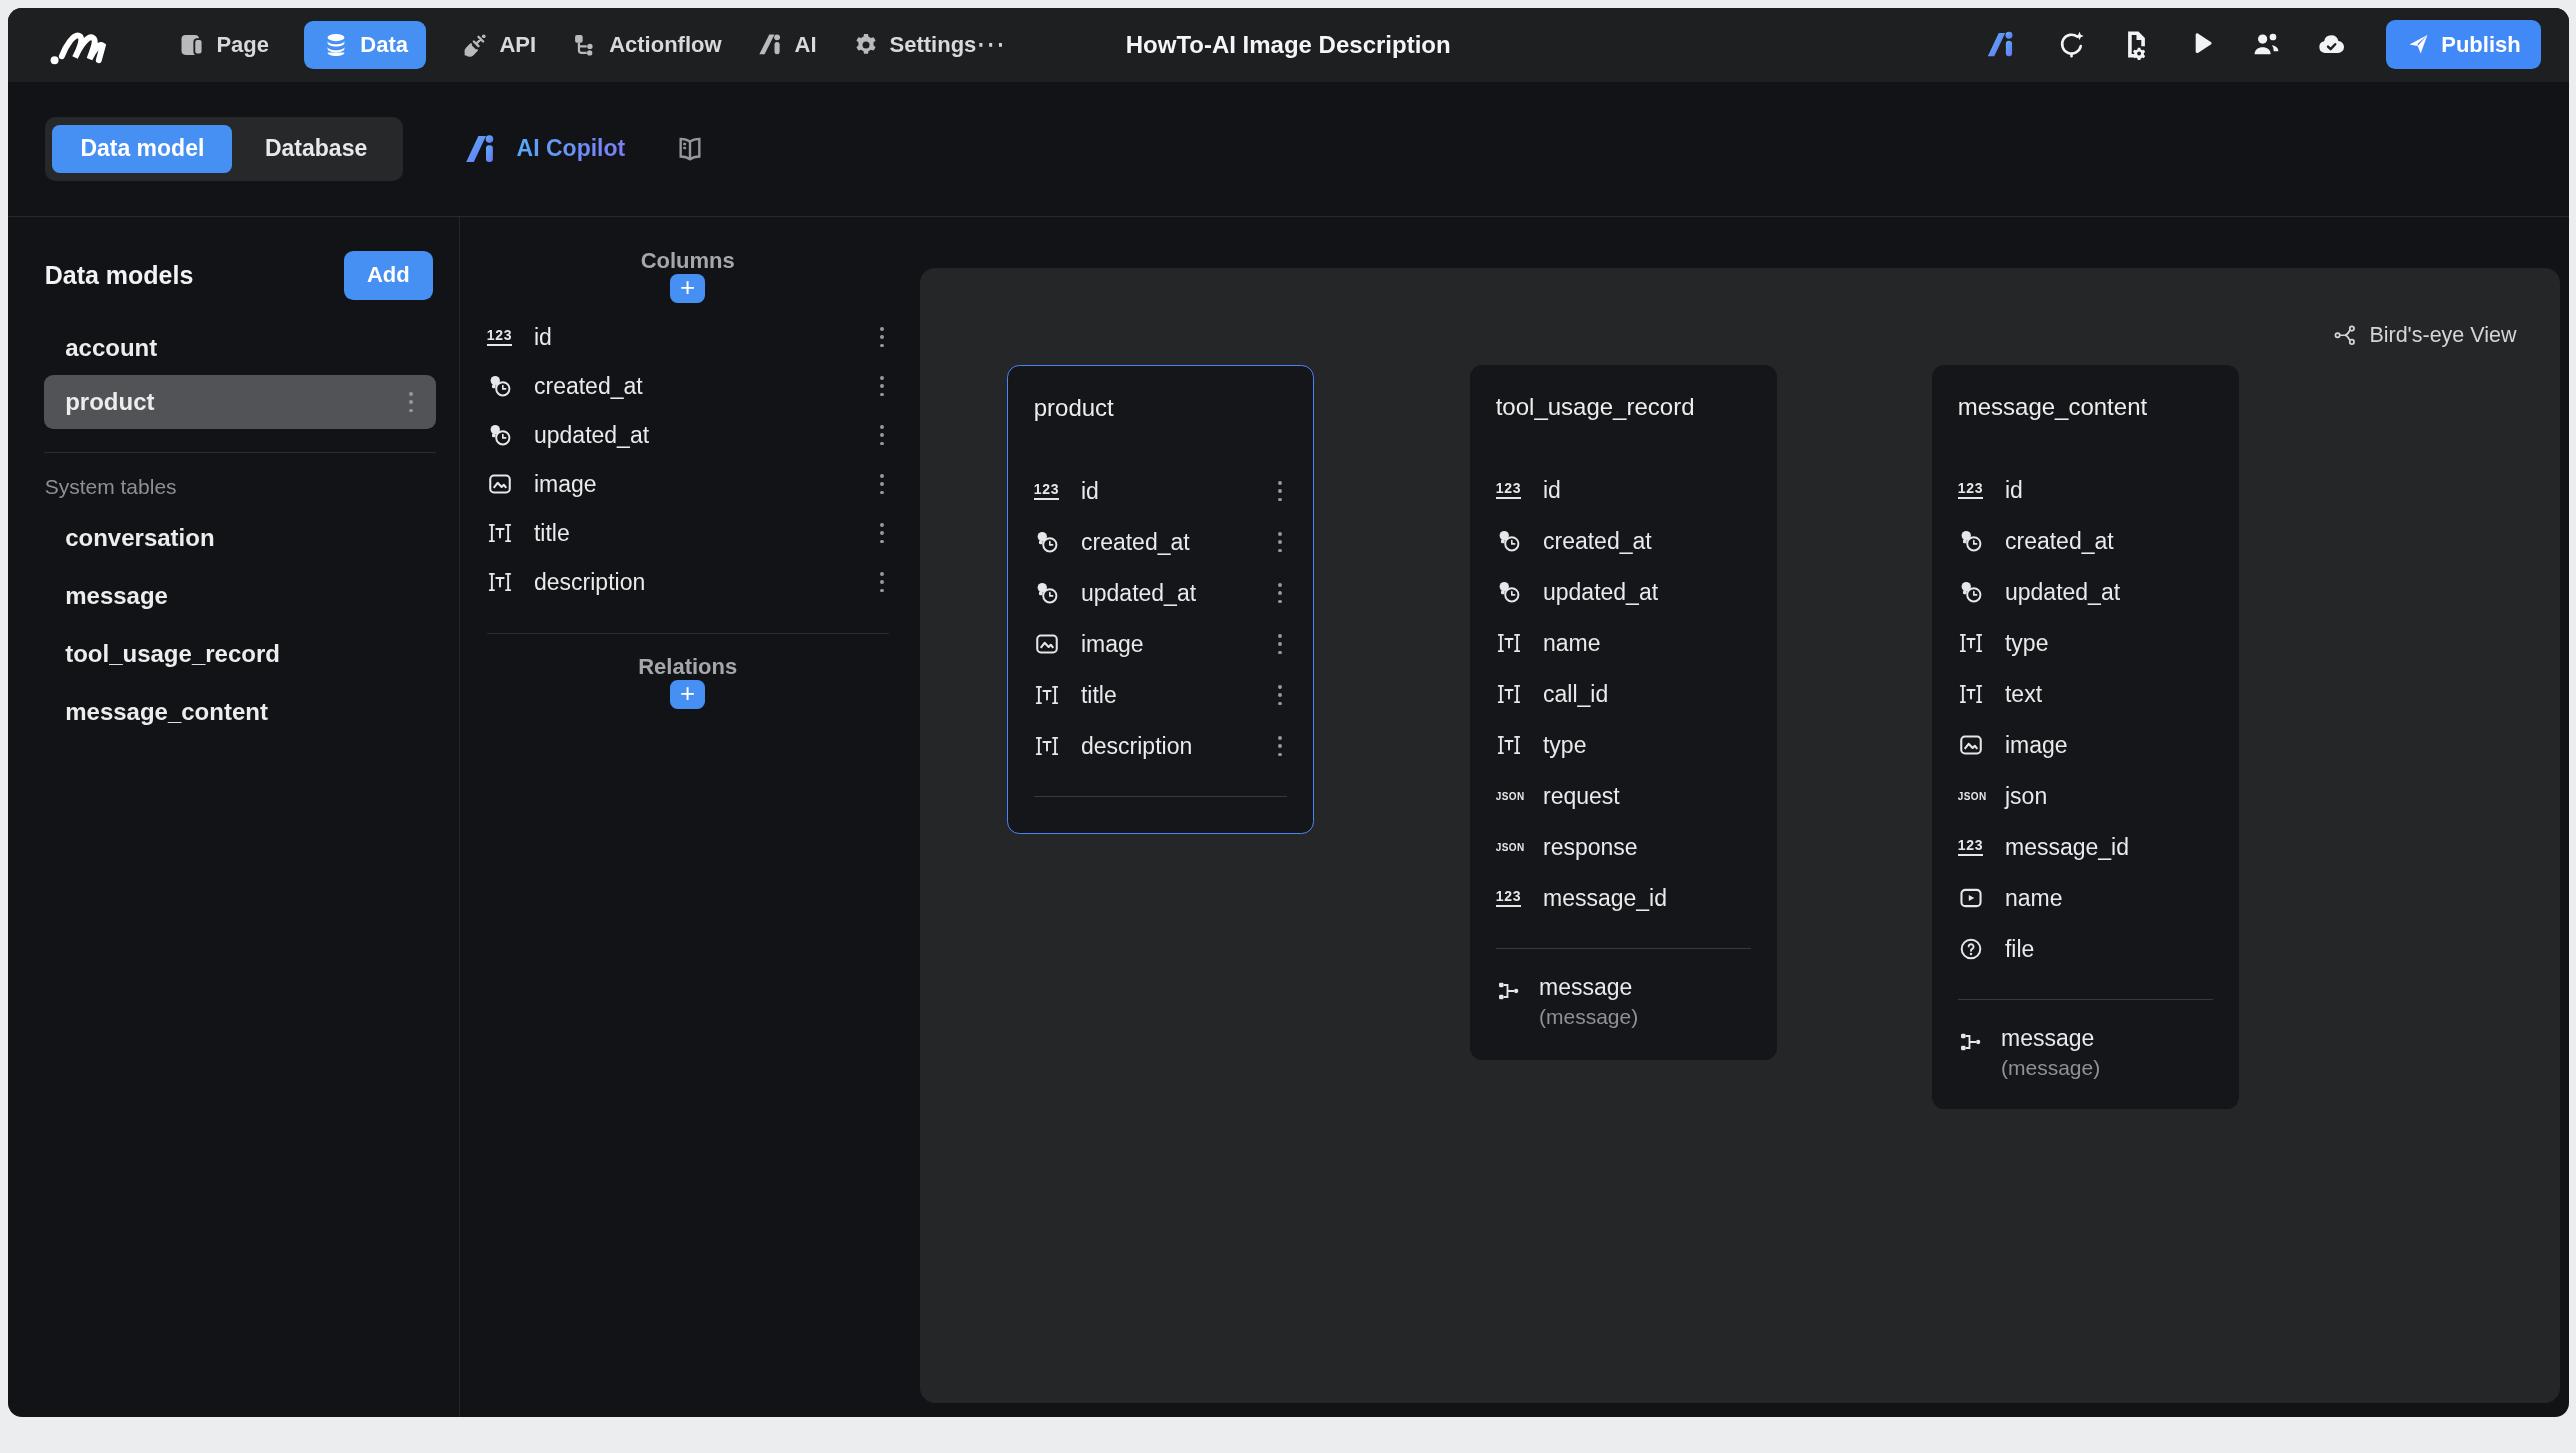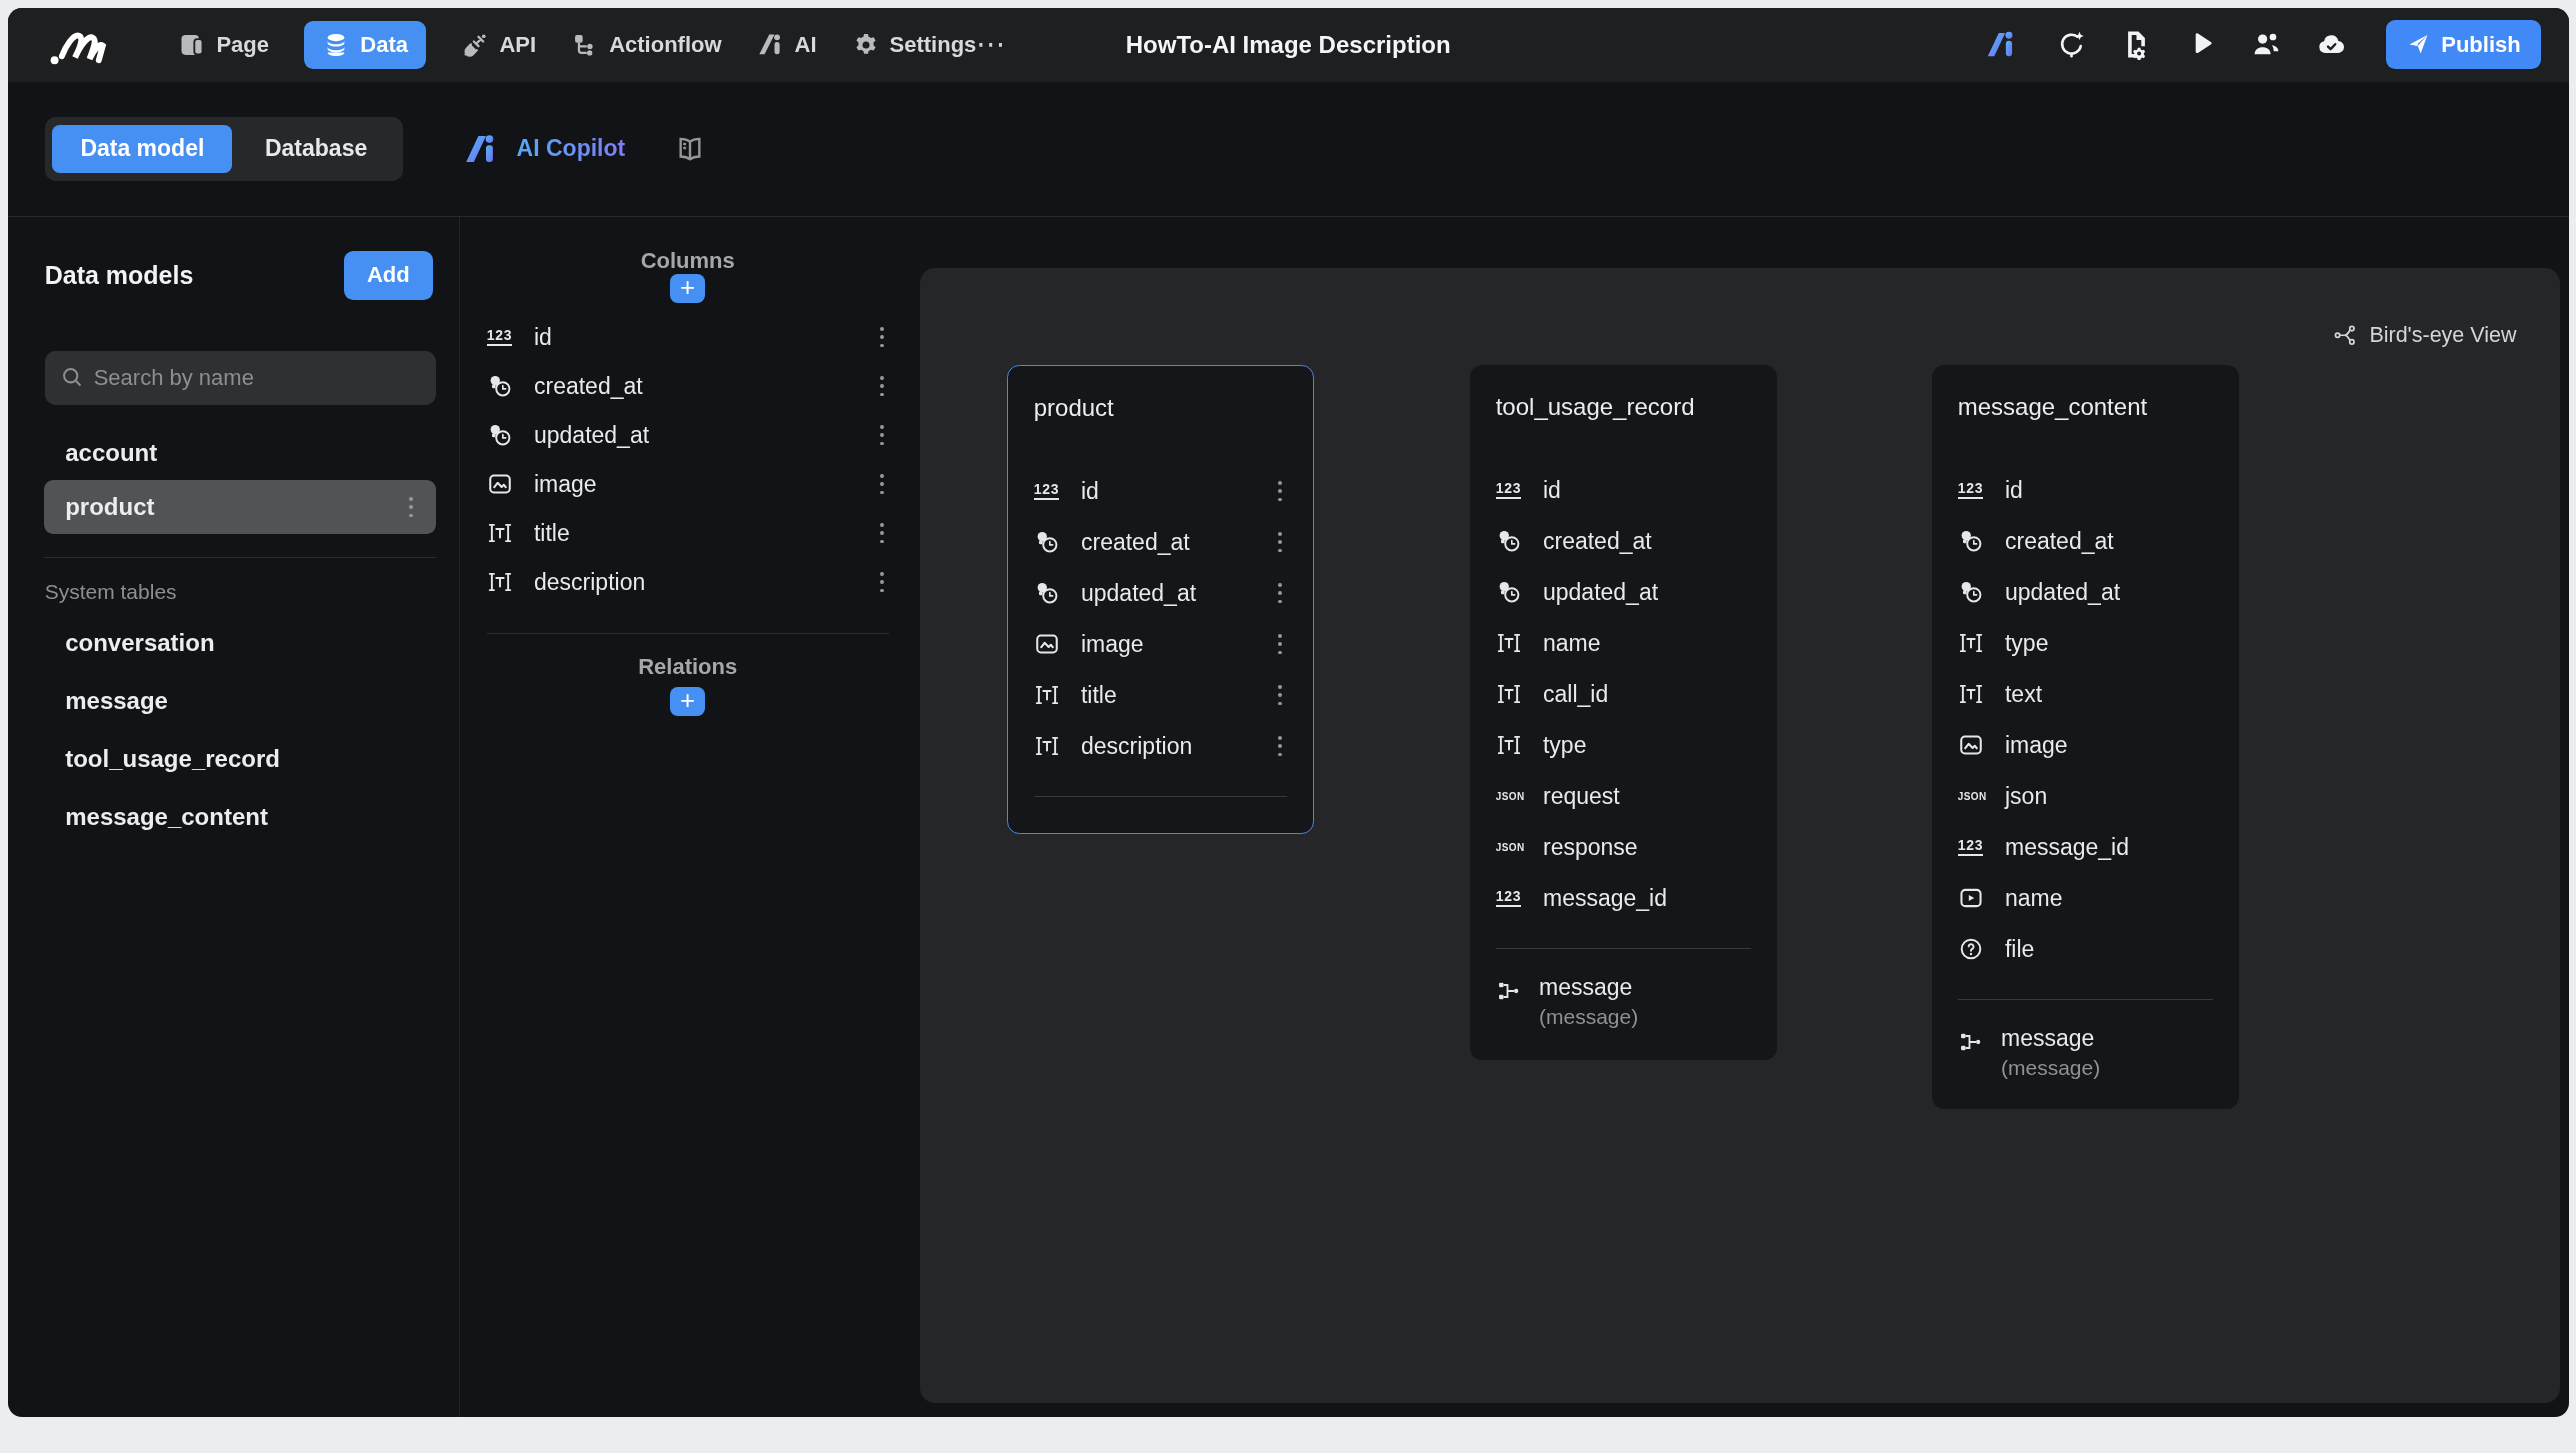--- a/index.html
+++ b/index.html
@@ -84,21 +84,21 @@
   .field-list { margin-top:28px; }
   .frow { height:49px; display:flex; align-items:center; cursor:pointer; }
   .ficon { width:35px; display:flex; justify-content:flex-start; align-items:center;
     color:#e6e7e9; flex:0 0 auto; }
   .ficon svg { width:26px; height:26px; }
   .ic-num { font-size:14px; font-weight:700; color:#e6e7e9; border-bottom:2.3px solid #e6e7e9;
     padding-bottom:2.3px; letter-spacing:0.8px; line-height:1; }
   .ic-json { font-size:10px; font-weight:700; color:#e6e7e9; letter-spacing:0.4px; }
   .flabel { color:#e9eaec; font-size:23px; margin-left:12.3px; flex:1; }
   .panel-divider { border:none; border-top:0.8px solid #2b2c2e; margin-top:26px; }
-  .relhead { margin-top:20px;gap:7px; }
+  .relhead { margin-top:20px; }
 
   
   .canvas { flex:1; margin:51px 9.2px 0 0; background:#252628; border-radius:15.3px;
     position:relative; height:1135px; }
   .birdseye { position:absolute; top:26px; right:43px; display:flex; align-items:center;
     gap:11.5px; color:#d4d5d7; font-size:21.5px; cursor:pointer;margin-top:29px; }
   .birdseye .icon { width:24.5px; height:24.5px; }
 
   .card { position:absolute; width:307px; background:#151619; border-radius:12.3px;
     padding:0 26px; cursor:pointer; }
@@ -263,29 +263,20 @@
     </span>
   </div>
 
   <div class="content">
 
     <aside class="sidebar">
       <div class="sb-head">
         <span class="sb-title">Data models</span>
         <button class="add-btn">Add</button>
       </div>
-      <div class="search-wrap">
-        <span class="icon">
-          <svg viewBox="0 0 24 24" fill="none" stroke="currentColor" stroke-width="2" width="24.5" height="24.5">
-            <circle cx="10.5" cy="10.5" r="6.5"></circle>
-              <path d="M15.5 15.5 20 20"></path>
-          </svg>
-        </span>
-        <input class="search-input" placeholder="Search by name" style="">
-      </div>
       <div class="model-list" id="model-list">
           <div class="model-item">
     <span>account</span>
     </div>
           <div class="model-item selected">
     <span>product</span>
     <span class="kebab">
               <i></i>
               <i></i>
               <i></i>

